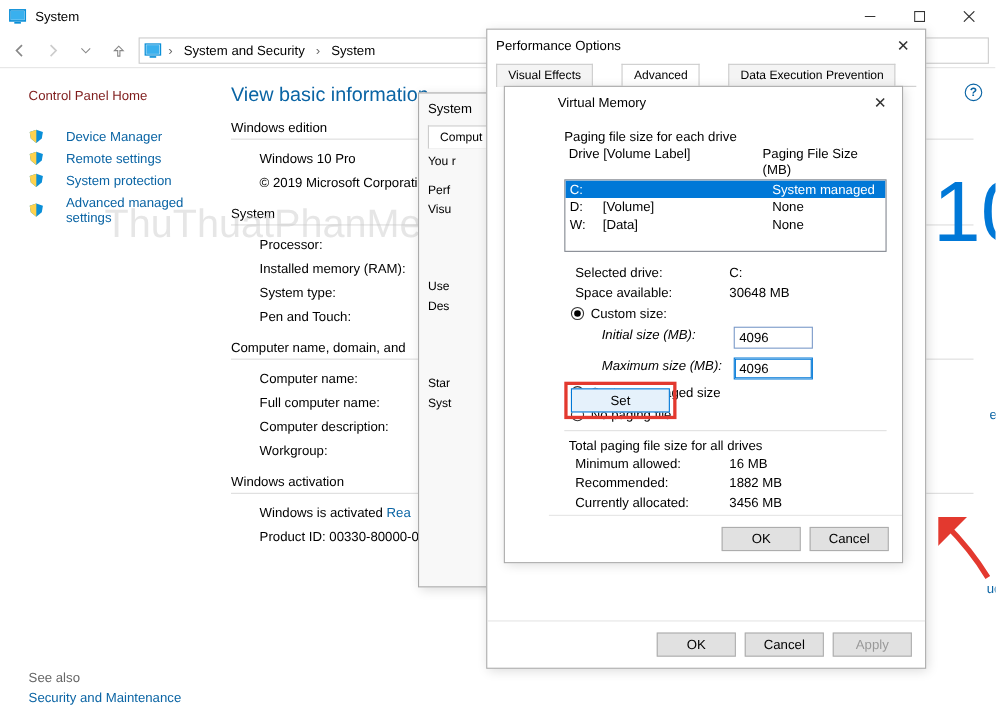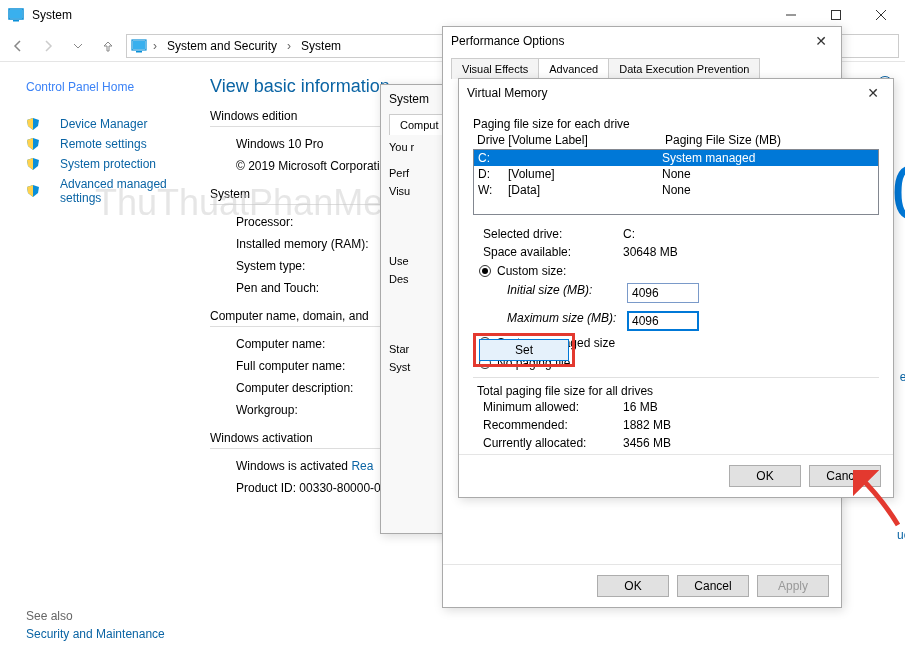--- a/index.html
+++ b/index.html
@@ -10,21 +10,21 @@
 .winbtns { display: flex; }
 .winbtn { width: 45px; height: 28px; display: flex; align-items: center; justify-content: center; color: #555; }
 .toolbar { height: 32px; display: flex; align-items: center; border-bottom: 1px solid #e5e5e5; padding: 0 6px; gap: 6px; }
 .navarrow { width: 24px; height: 24px; display: flex; align-items: center; justify-content: center; color: #888; }
 .addressbar { flex: 1; border: 1px solid #ccc; height: 24px; display: flex; align-items: center; padding: 0 4px; gap: 4px; }
 .crumb { padding: 1px 4px; }
 .chev { color: #666; padding: 0 2px; }
 .helpicon { position: absolute; right: 12px; top: 76px; color: #0a64a4; font-weight: bold; border: 1px solid #0a64a4; border-radius: 50%; width: 16px; height: 16px; display: flex; align-items: center; justify-content: center; font-size: 11px; }
 .main { position: absolute; top: 62px; left: 0; right: 0; display: flex; }
 .sidebar { width: 210px; padding: 18px 8px 8px 26px; }
-.cphome { color: #3b82f6; margin-bottom: 20px; }
+.cphome { color: #7f1d1d; margin-bottom: 20px; }
 .shield-link { display: flex; align-items: center; gap: 20px; color: #0a64a4; padding: 3px 0; cursor: pointer; }
 .shield { display: inline-block; }
 .content { flex: 1; padding: 14px 20px 8px 0; position: relative; }
 .heading { color: #0a64a4; font-size: 18px; margin-bottom: 12px; }
 .groupbox-label { border-bottom: 1px solid #ddd; padding-bottom: 3px; margin-bottom: 6px; margin-top: 10px; }
 .indent { padding-left: 26px; }
 .row { padding: 4px 0; }
 .big10 { position: absolute; right: -30px; top: 85px; color: #0078d7; font-size: 78px; font-weight: 300; }
 .link { color: #0a64a4; }
 .seealso { position: absolute; bottom: 22px; left: 26px; color: #666; }
@@ -32,21 +32,21 @@
 
 .dialog { position: absolute; background: #fff; border: 1px solid #aaa; box-shadow: 2px 2px 10px rgba(0,0,0,.15); }
 .dialog .dtitle { height: 28px; display: flex; align-items: center; padding: 0 8px; font-size: 12px; }
 .dialog .dclose { margin-left: auto; font-size: 14px; padding: 0 6px; color: #333; }
 .tabs { display: flex; border-bottom: 1px solid #ccc; margin: 0 8px; font-size: 11px; }
 .tab { padding: 4px 10px; border: 1px solid #ccc; border-bottom: none; margin-right: -1px; background: #f4f4f4; position: relative; top: 1px; }
 .tab.active { background: #fff; }
 .btn { border: 1px solid #adadad; background: #e1e1e1; height: 22px; min-width: 72px; display: inline-flex; align-items: center; justify-content: center; font-size: 12px; }
 .dlgbuttons { text-align: right; padding: 10px 12px; border-top: 1px solid #e5e5e5; display: flex; gap: 8px; justify-content: flex-end; }
 
-.vm { left: 458px; top: 78px; width: 436px; }
+.vm { left: 458px; top: 78px; width: 363px; padding-left: 40px; }
 .vm .body { padding: 6px 14px 2px 14px; font-size: 12px; }
 .checkbox { display: flex; align-items: center; gap: 6px; margin: 8px 0 8px 4px; }
 .checkbox .box { width: 13px; height: 13px; border: 1px solid #333; }
 .fieldset-label { margin-top: 4px; }
 .drivehdr { display: flex; margin-top: 2px; }
 .drivehdr span:first-child { width: 188px; }
 .drivebox { border: 1px solid #828790; height: 66px; overflow: hidden; margin-top: 2px; background: #fff; }
 .driverow { display: flex; padding: 1px 4px; }
 .driverow .d1 { width: 30px; }
 .driverow .d2 { width: 154px; }
@@ -62,21 +62,21 @@
 .txt { border: 1px solid #7a9ac9; height: 20px; width: 72px; padding: 1px 4px; font-size: 12px; }
 .txt.focus { border: 1px solid #0078d7; box-shadow: 0 0 0 1px #0078d7 inset; }
 .setwrap { display:flex; justify-content:flex-start; margin-top:-40px; margin-bottom: 6px; padding-right: 2px;}
 .redbox { border: 3px solid #e3392f; padding: 3px; }
 .btn.setbtn { border: 1px solid #0078d7; background: #e5f1fb; width: 90px; }
 .sep { height: 1px; background: #e0e0e0; margin: 10px 0 6px 0; }
 .arrow { position: absolute; left: 853px; top: 470px; pointer-events:none;}
 .watermark { position:absolute; left: 95px; top: 182px; color: rgba(200,200,200,.45); font-size: 36px; font-weight: 500;}
 
 .perf { left: 442px; top: 26px; width: 400px; height: 582px; }
-.perf .tabs{margin-top:2px;}
+.perf .tabs{margin-top:2px;gap:27px;}
 .sysprops { left:380px; top:84px; width:90px; height:450px; background:#f8f8f8;}
 .sysprops .body{padding:6px 8px;font-size:11px;}
 svg{display:block}
 </style>
 </head>
 <body>
 
 <div class="titlebar">
   <span class="icon">
     <svg width="16" height="16">

